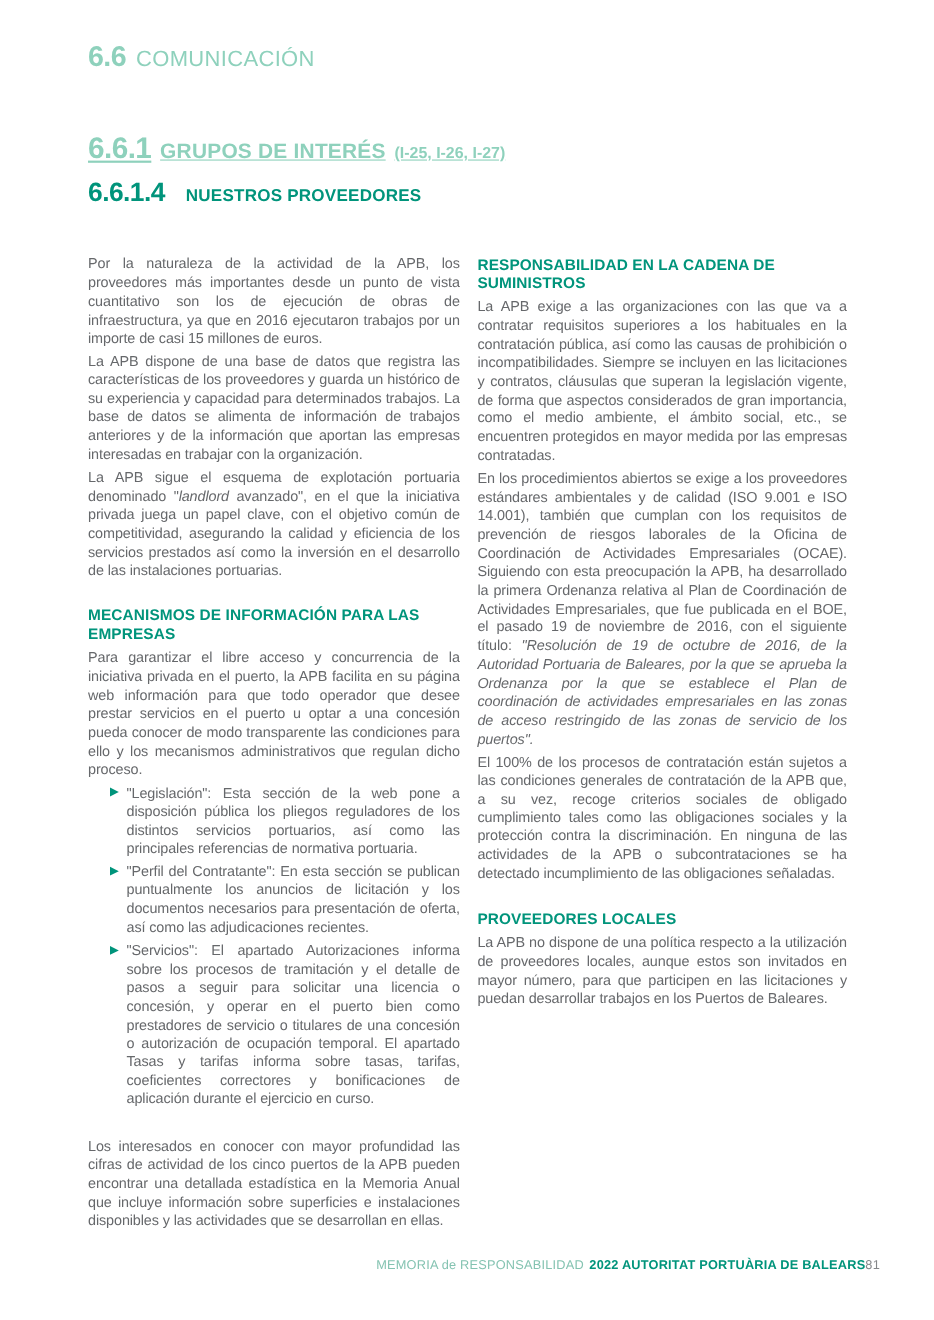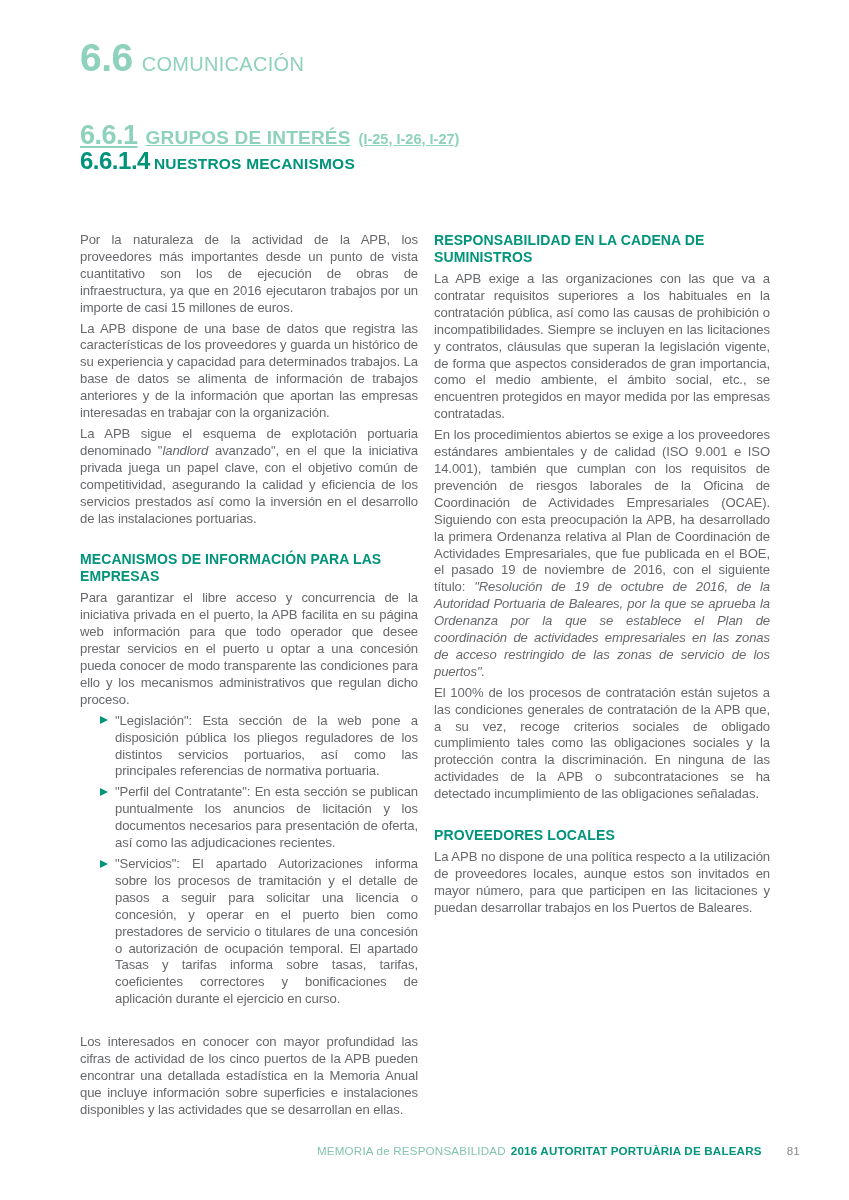--- a/index.html
+++ b/index.html
@@ -7,29 +7,29 @@
   body {
     background:#ffffff;
     font-family:"Liberation Sans","DejaVu Sans",sans-serif;
     position:relative;
     overflow:hidden;
   }
   .page { position:absolute; inset:0; }
 
   
   .chapter-row { position:absolute; left:80px; top:36px; display:flex; align-items:baseline; gap:9px; color:#8ed1bc; }
-  .chapter-number { font-size:39px; font-weight:700; letter-spacing:-0.5px;text-align:center; }
+  .chapter-number { font-size:26px; font-weight:700; letter-spacing:-0.5px;text-align:center; }
   .chapter-label  { font-size:20px; font-weight:400; letter-spacing:0.3px; }
 
   .section-row { position:absolute; left:80px; top:120px; display:flex; align-items:baseline; gap:8px; color:#8ed1bc;text-decoration:underline; }
   .section-number { font-size:27px; font-weight:700; letter-spacing:-0.5px; }
   .section-label  { font-size:19px; font-weight:700; letter-spacing:0.2px; }
   .section-refs   { font-size:14.5px; font-weight:700; }
 
-  .subsection-row { position:absolute; left:80px; top:147px; display:flex; align-items:baseline; gap:4px; color:#00947b; }
+  .subsection-row { position:absolute; left:80px; top:162px; display:flex; align-items:baseline; gap:19px; color:#00947b; }
   .subsection-number { font-size:24px; font-weight:700; letter-spacing:-0.5px; }
   .subsection-label  { font-size:15.5px; font-weight:700; letter-spacing:0.2px; }
 
   
   .columns { position:absolute; left:80px; top:188px; width:690px; display:flex; gap:16px;margin-top:44px; }
   .col { width:337px; }
   .col-left { width:338px; }
   .col-right { width:336px; }
 
   .body-paragraph {
@@ -56,41 +56,41 @@
   .italic { font-style:italic; }
 
   
   .footer {
     position:absolute; left:80px; top:1144px; width:720px;
     display:flex; align-items:baseline; justify-content:flex-end;
     font-size:11.6px; letter-spacing:0.2px; white-space:nowrap;
   }
   .footer-title-regular { color:#84c3b1; font-weight:400; }
   .footer-title-bold { color:#00947b; font-weight:700; margin-left:5px; }
-  .footer-page-number { color:#85878a; margin-left:25px; }
+  .footer-page-number { color:#85878a; }
 </style>
 </head>
 <body>
 
 <div class="page">
 
   <div class="chapter-row">
     <span class="chapter-number">6.6</span>
     <span class="chapter-label">COMUNICACIÓN</span>
   </div>
 
   <div class="section-row">
     <span class="section-number">6.6.1</span>
     <span class="section-label">GRUPOS DE INTERÉS</span>
     <span class="section-refs">(I-25, I-26, I-27)</span>
   </div>
 
   <div class="subsection-row">
     <span class="subsection-number">6.6.1.4</span>
-    <span class="subsection-label">NUESTROS MECANISMOS</span>
+    <span class="subsection-label">NUESTROS PROVEEDORES</span>
   </div>
 
   <div class="columns">
     <div class="col col-left">
         <p class="body-paragraph"><span>Por la naturaleza de la actividad de la APB, los proveedores más importantes desde un punto de vista cuantitativo son los de ejecución de obras de infraestructura, ya que en 2016 ejecutaron trabajos por un importe de casi 15 millones de euros.</span></p>
         <p class="body-paragraph"><span>La APB dispone de una base de datos que registra las características de los proveedores y guarda un histórico de su experiencia y capacidad para determinados trabajos. La base de datos se alimenta de información de trabajos anteriores y de la información que aportan las empresas interesadas en trabajar con la organización.</span></p>
         <p class="body-paragraph"><span>La APB sigue el esquema de explotación portuaria denominado "</span><span class="italic">landlord</span><span> avanzado", en el que la iniciativa privada juega un papel clave, con el objetivo común de competitividad, asegurando la calidad y eficiencia de los servicios prestados así como la inversión en el desarrollo de las instalaciones portuarias.</span></p>
         <h3 class="inline-heading gap-before">MECANISMOS DE INFORMACIÓN PARA LAS EMPRESAS</h3>
         <p class="body-paragraph"><span>Para garantizar el libre acceso y concurrencia de la iniciativa privada en el puerto, la APB facilita en su página web información para que todo operador que desee prestar servicios en el puerto u optar a una concesión pueda conocer de modo transparente las condiciones para ello y los mecanismos administrativos que regulan dicho proceso.</span></p>
         <div class="bullet-item"><span class="bullet-marker"></span><span><span>"Legislación": Esta sección de la web pone a disposición pública los pliegos reguladores de los distintos servicios portuarios, así como las principales referencias de normativa portuaria.</span></span></div>
@@ -103,17 +103,17 @@
         <p class="body-paragraph"><span>La APB exige a las organizaciones con las que va a contratar requisitos superiores a los habituales en la contratación pública, así como las causas de prohibición o incompatibilidades. Siempre se incluyen en las licitaciones y contratos, cláusulas que superan la legislación vigente, de forma que aspectos considerados de gran importancia, como el medio ambiente, el ámbito social, etc., se encuentren protegidos en mayor medida por las empresas contratadas.</span></p>
         <p class="body-paragraph"><span>En los procedimientos abiertos se exige a los proveedores estándares ambientales y de calidad (ISO 9.001 e ISO 14.001), también que cumplan con los requisitos de prevención de riesgos laborales de la Oficina de Coordinación de Actividades Empresariales (OCAE). Siguiendo con esta preocupación la APB, ha desarrollado la primera Ordenanza relativa al Plan de Coordinación de Actividades Empresariales, que fue publicada en el BOE, el pasado 19 de noviembre de 2016, con el siguiente título: </span><span class="italic">"Resolución de 19 de octubre de 2016, de la Autoridad Portuaria de Baleares, por la que se aprueba la Ordenanza por la que se establece el Plan de coordinación de actividades empresariales en las zonas de acceso restringido de las zonas de servicio de los puertos".</span></p>
         <p class="body-paragraph"><span>El 100% de los procesos de contratación están sujetos a las condiciones generales de contratación de la APB que, a su vez, recoge criterios sociales de obligado cumplimiento tales como las obligaciones sociales y la protección contra la discriminación. En ninguna de las actividades de la APB o subcontrataciones se ha detectado incumplimiento de las obligaciones señaladas.</span></p>
         <h3 class="inline-heading gap-before">PROVEEDORES LOCALES</h3>
         <p class="body-paragraph"><span>La APB no dispone de una política respecto a la utilización de proveedores locales, aunque estos son invitados en mayor número, para que participen en las licitaciones y puedan desarrollar trabajos en los Puertos de Baleares.</span></p>
       </div>
   </div>
 
   <div class="footer">
     <span class="footer-title-regular">MEMORIA de RESPONSABILIDAD</span>
-    <span class="footer-title-bold">2016 AUTORITAT PORTUÀRIA DE BALEARS</span>
+    <span class="footer-title-bold">2022 AUTORITAT PORTUÀRIA DE BALEARS</span>
     <span class="footer-page-number">81</span>
   </div>
 
 </div>
 
 </body></html>

